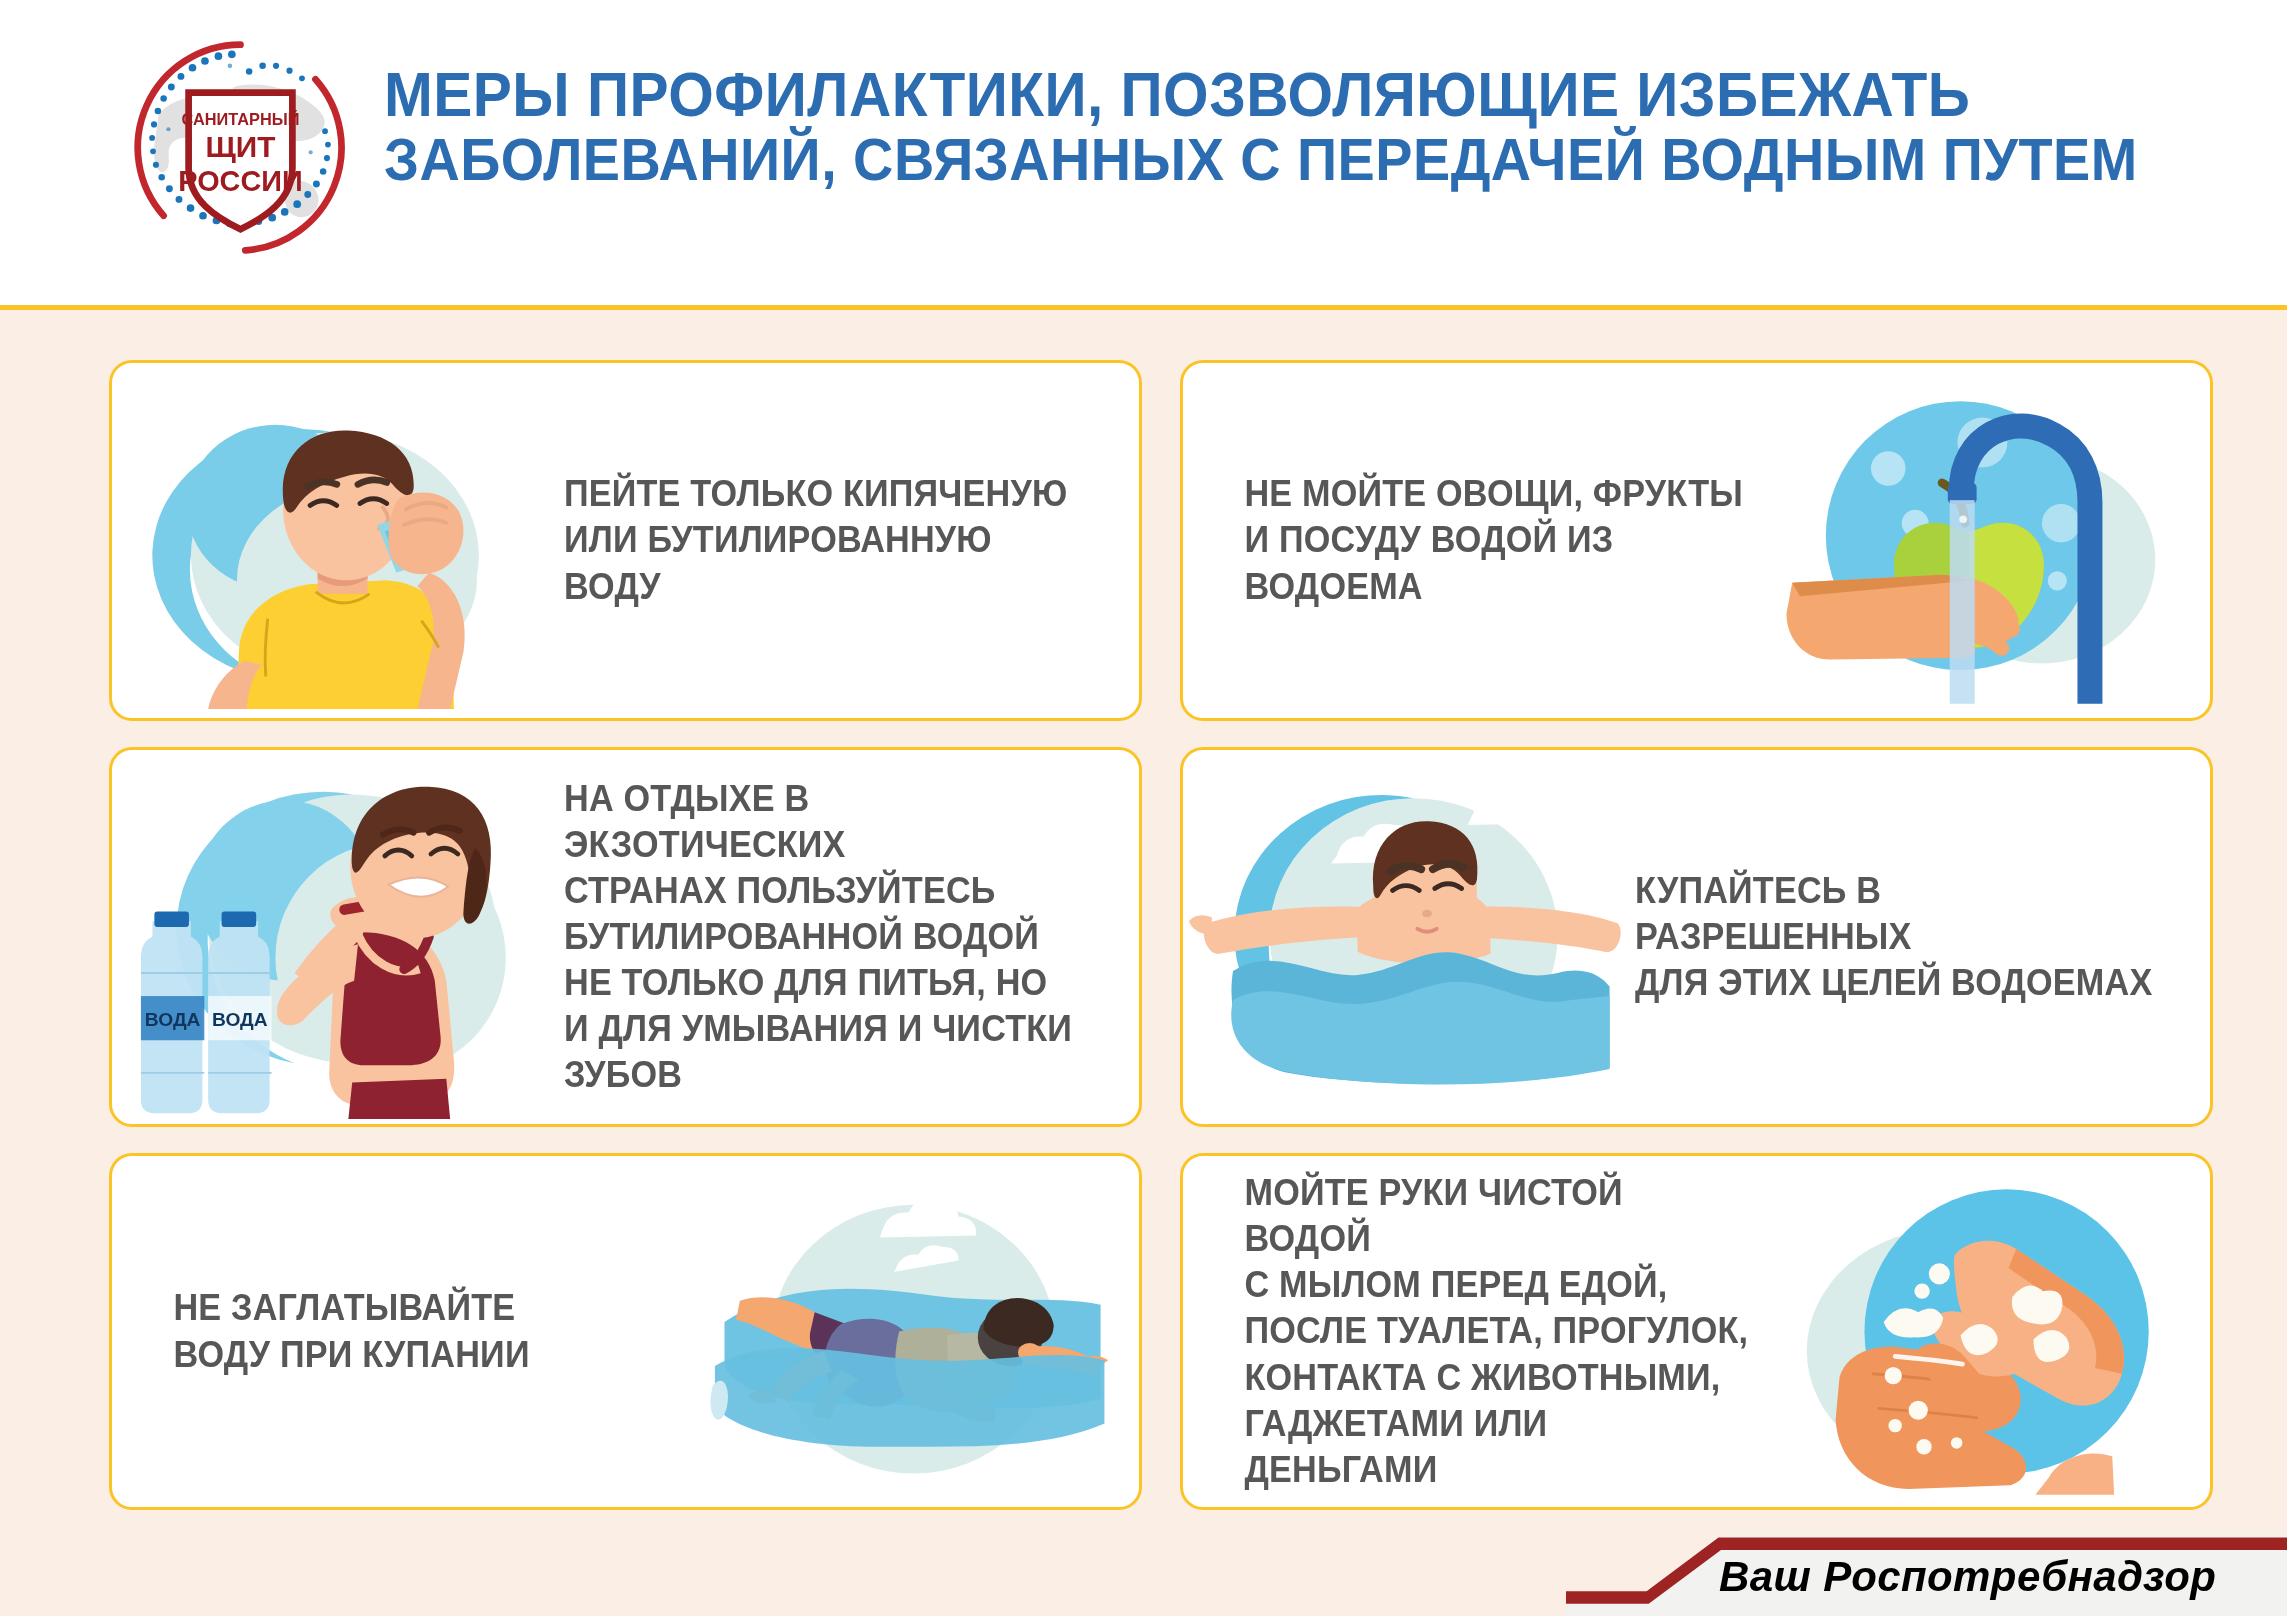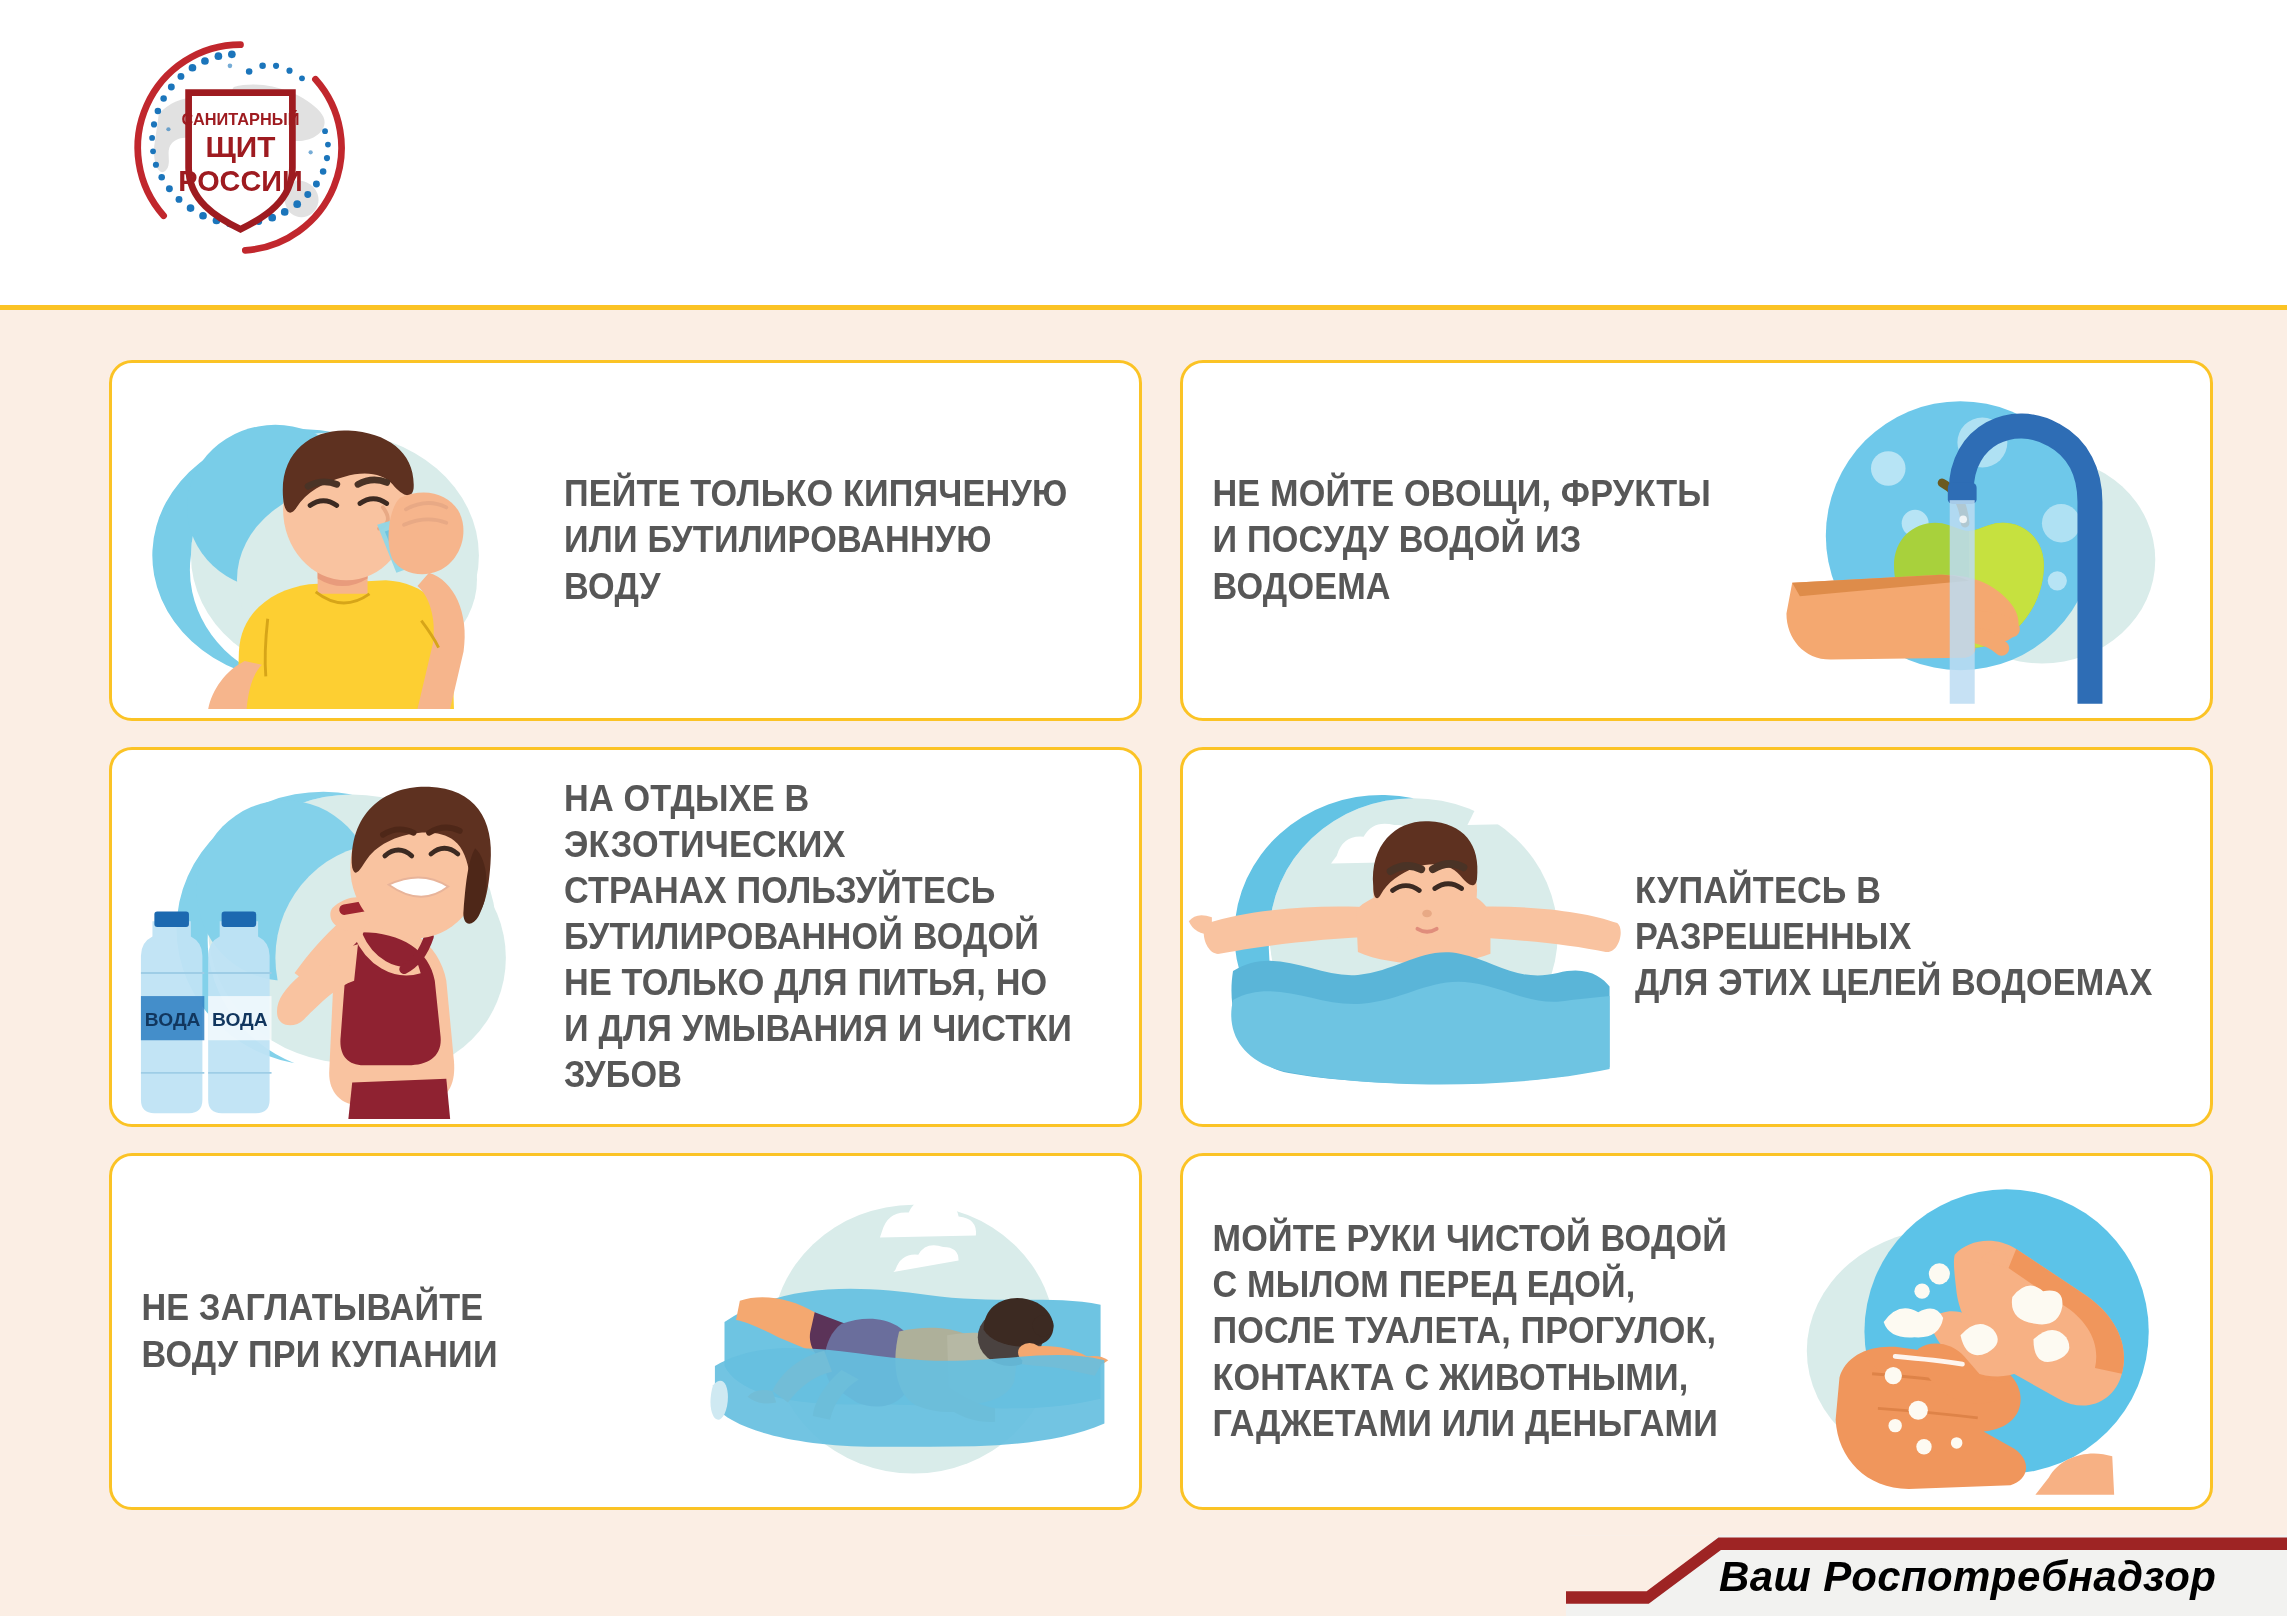--- a/index.html
+++ b/index.html
@@ -90,21 +90,21 @@
     flex: 1;
     color: #575757;
     font-weight: bold;
     font-size: 36px;
     line-height: 1.28;
     letter-spacing: 0.2px;
     transform: scaleX(0.95);
     transform-origin: left center;
     padding-right: 25px;
   }
-  .card.reverse { flex-direction: row-reverse; }
+  .card.reverse { flex-direction: row-reverse; padding-left: 32px; }
   .card.reverse .card-text { padding-right: 0; padding-left: 31px; }
 
   
   .c1 .card-art { flex-basis: 452px; }
   .c2 .card-art { flex-basis: 437px; }
   .c3 .card-art { flex-basis: 452px; }
   .c4 .card-art { flex-basis: 432px; }
   .c5 .card-art { flex-basis: 452px; }
   .c6 .card-art { flex-basis: 432px; }
 
@@ -203,20 +203,24 @@
         <circle cx="188" cy="120" r="2.2" opacity=".6"></circle>
       </g>
 
       <path d="M61 58 H169 V136 C169 170, 140 188, 115 200 C90 188, 61 170, 61 136 Z" fill="#ffffff" stroke="#9e1b20" stroke-width="7"></path>
       <text x="115" y="92" text-anchor="middle" fill="#9e1b20" font-family="Liberation Sans, sans-serif" font-size="17" font-weight="bold">САНИТАРНЫЙ</text>
       <text x="115" y="125" text-anchor="middle" fill="#9e1b20" font-family="Liberation Sans, sans-serif" font-size="31" font-weight="bold">ЩИТ</text>
       <text x="115" y="160" text-anchor="middle" fill="#9e1b20" font-family="Liberation Sans, sans-serif" font-size="30" font-weight="bold">РОССИИ</text>
     </svg>
   </div>
 
+  <div class="title-block">
+    <div class="title-line l1">МЕРЫ ПРОФИЛАКТИКИ, ПОЗВОЛЯЮЩИЕ ИЗБЕЖАТЬ</div>
+    <div class="title-line l2">ЗАБОЛЕВАНИЙ, СВЯЗАННЫХ С ПЕРЕДАЧЕЙ ВОДНЫМ ПУТЕМ</div>
+  </div>
 </div>
 <div class="header-rule"></div>
 
 <div class="board">
   <div class="grid">
 
     <div class="card c1">
       <div class="card-art">
         <svg width="442" height="336" viewBox="0 0 460 350">
           <ellipse cx="232" cy="190" rx="150" ry="128" fill="#d9ecea"></ellipse>

